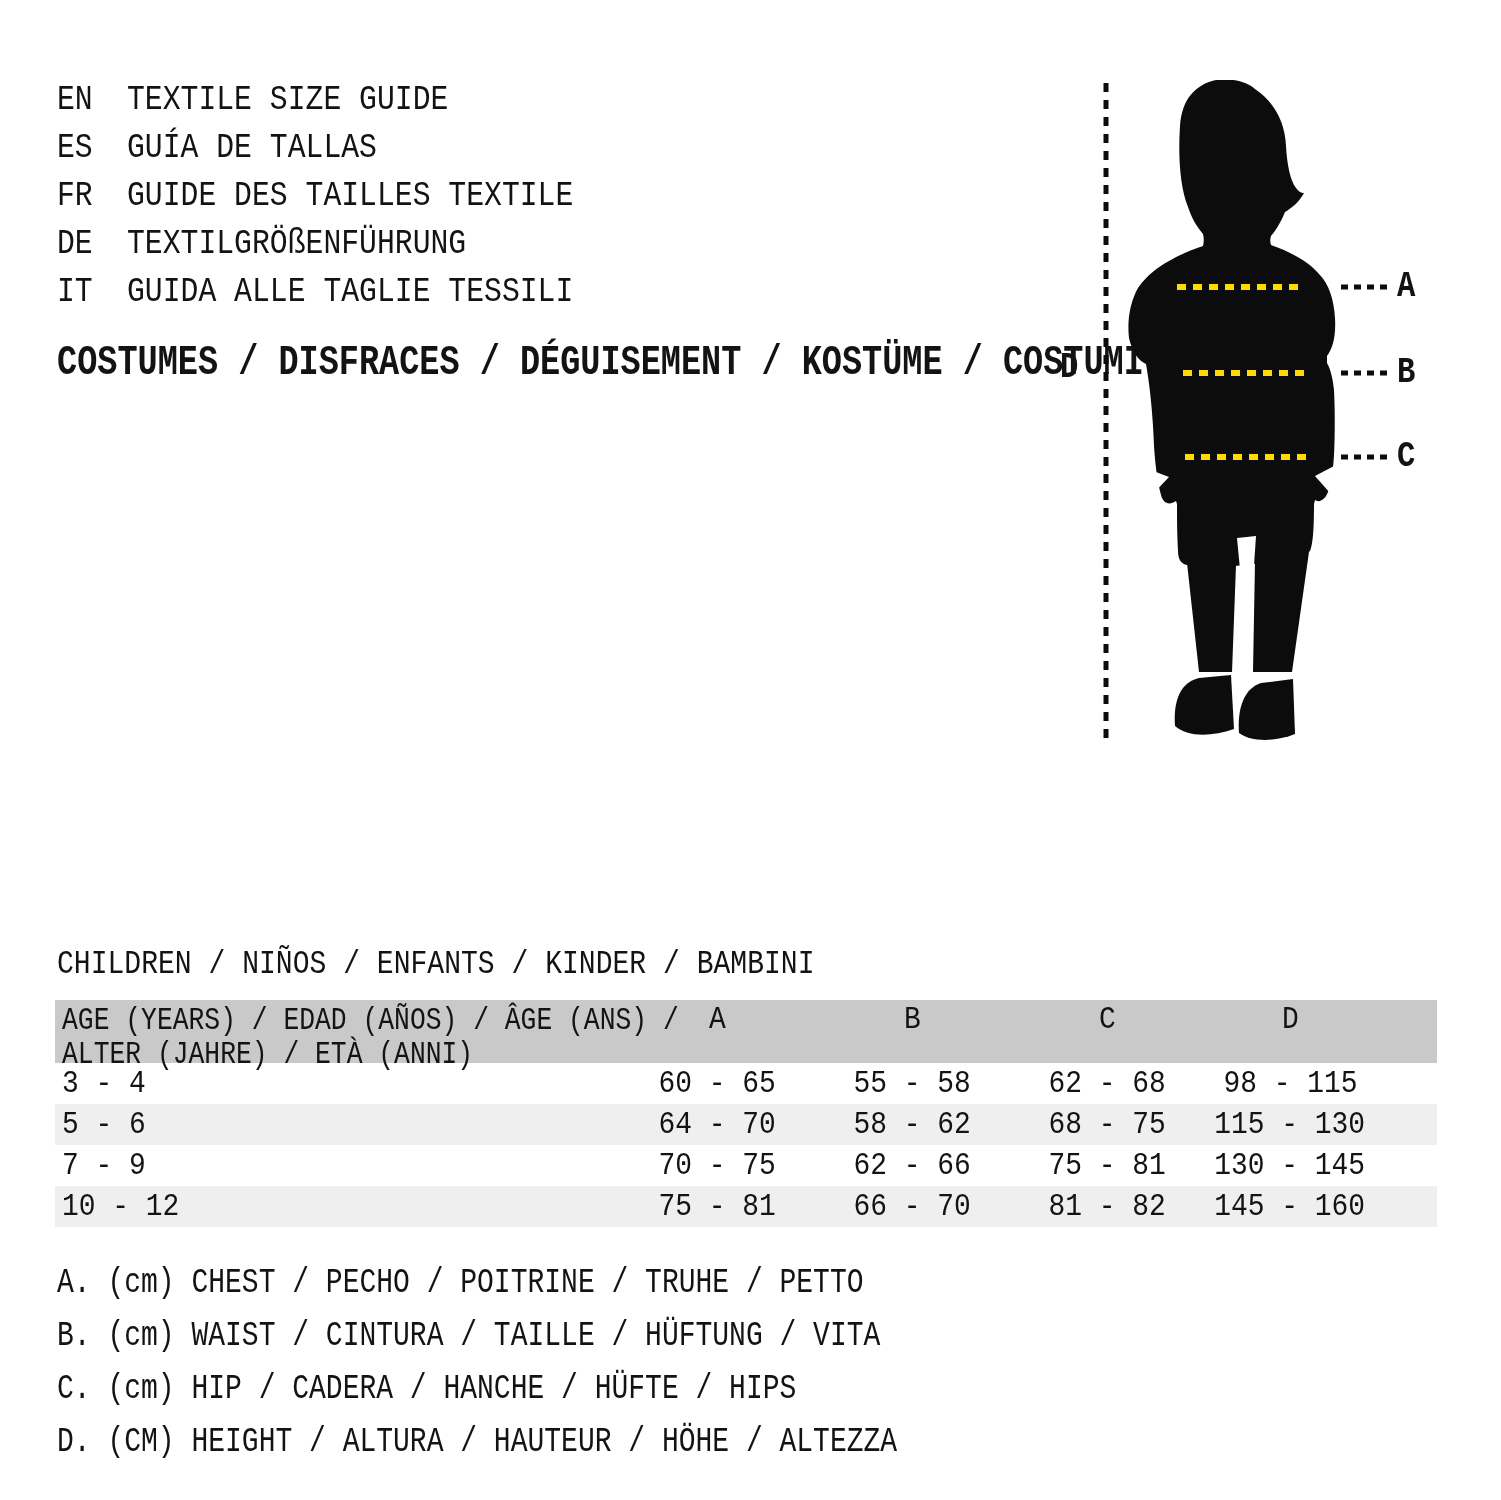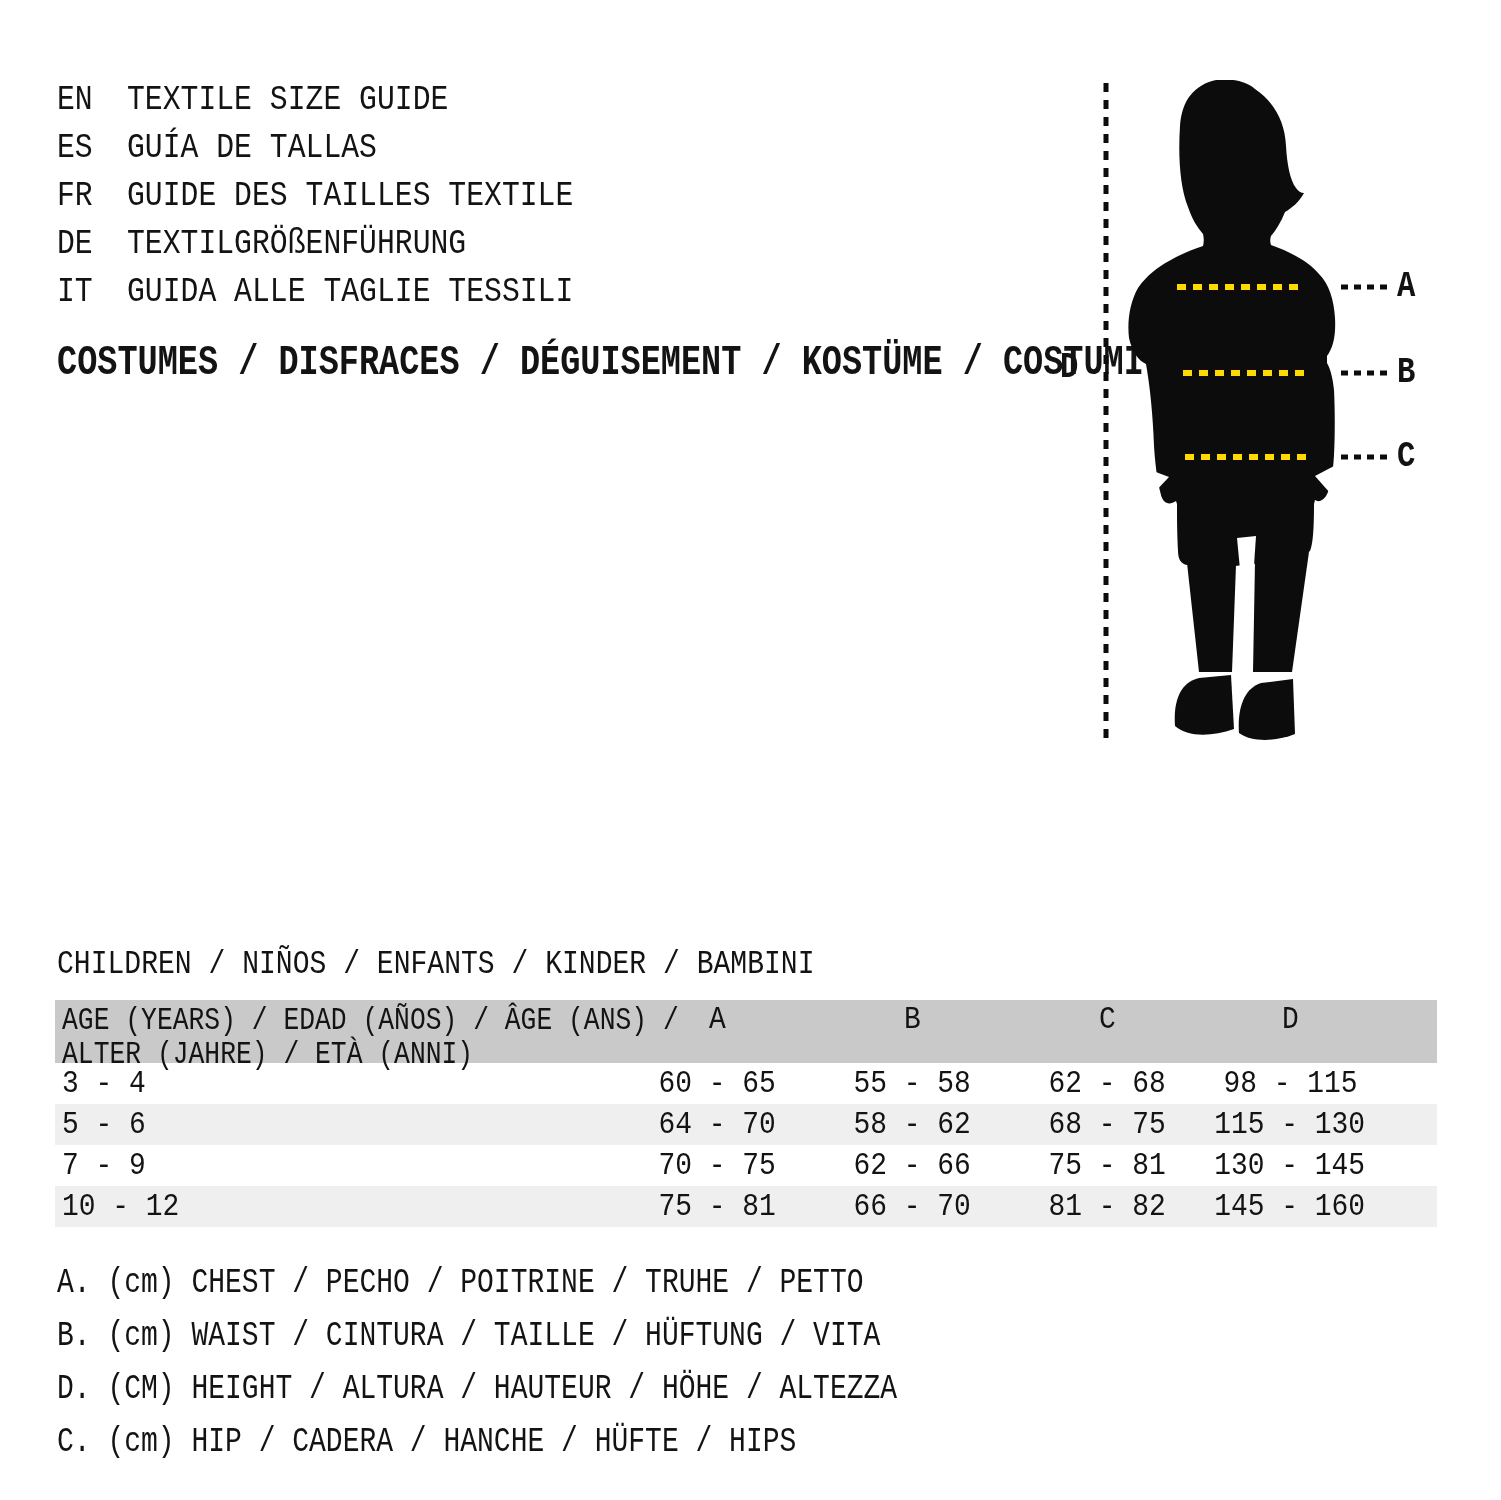--- a/index.html
+++ b/index.html
@@ -173,20 +173,20 @@
   </div>
 
   <div class="legend">
     <div class="legend-item">
         <span class="cond80">A. (cm) CHEST / PECHO / POITRINE / TRUHE / PETTO</span>
       </div>
     <div class="legend-item">
         <span class="cond80">B. (cm) WAIST / CINTURA / TAILLE / HÜFTUNG / VITA</span>
       </div>
     <div class="legend-item">
-        <span class="cond80">D. (CM) HEIGHT / ALTURA / HAUTEUR / HÖHE / ALTEZZA</span>
+        <span class="cond80">C. (cm) HIP / CADERA / HANCHE / HÜFTE / HIPS</span>
       </div>
     <div class="legend-item">
-        <span class="cond80">C. (cm) HIP / CADERA / HANCHE / HÜFTE / HIPS</span>
+        <span class="cond80">D. (CM) HEIGHT / ALTURA / HAUTEUR / HÖHE / ALTEZZA</span>
       </div>
   </div>
 
 </div>
 
 </body></html>

